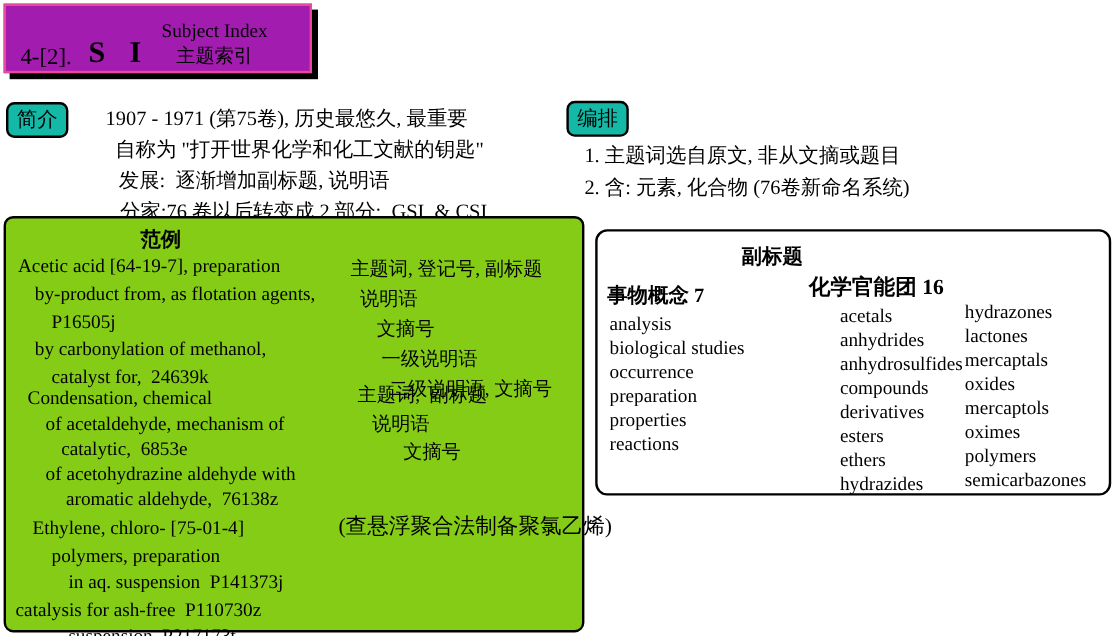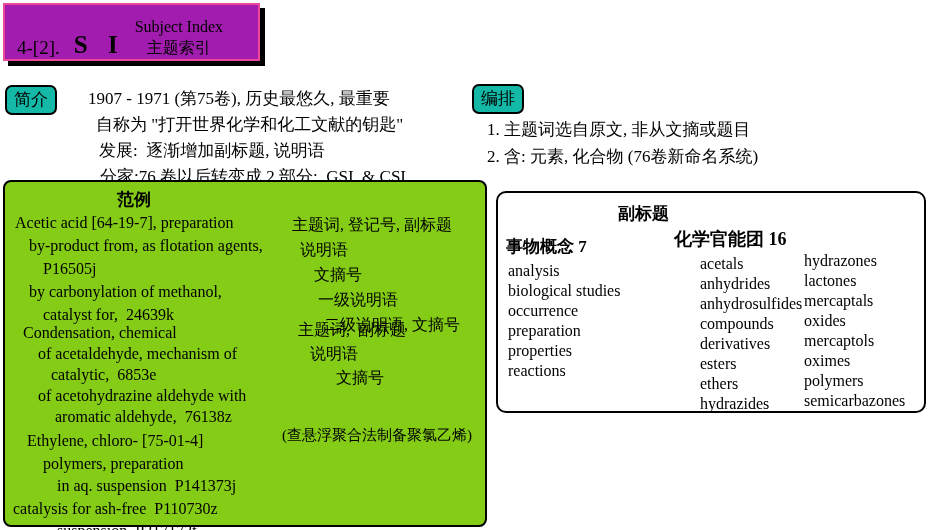--- a/index.html
+++ b/index.html
@@ -45,21 +45,21 @@
     border: 2px solid #000; border-radius: 8px; background: #84cc16;
   }
   .ex-title { left: 112px; top: 6px; font-size: 17px; font-weight: bold; }
   .ex-col { font-size: 16px; }
   .ex-g1 { left: 8px; top: 29px; line-height: 23px; }
   .ex-g2 { left: 8px; top: 140px; line-height: 21px; }
   .ex-g3 { left: 8px; top: 248px; line-height: 22.5px; }
   .ann { font-size: 16px; }
   .ann-1 { left: 287px; top: 30px; line-height: 25px; }
   .ann-2 { left: 287px; top: 136px; line-height: 24px; }
-  .ann-note { left: 277px; top: 244px; font-size: 15px; white-space: nowrap; }
+  .ann-note { left: 277px; top: 244px; font-size: 18px; white-space: nowrap; }
 
   
   .subheading-box {
     left: 496px; top: 191px; width: 430px; height: 222px;
     border: 2px solid #000; border-radius: 10px; background: #fff;
   }
   .sh-title { left: 120px; top: 9px; font-size: 17px; font-weight: bold; }
   .sh-concept-header { left: 8px; top: 42px; font-size: 17px; font-weight: bold; }
   .sh-func-header { left: 176px; top: 34px; font-size: 18px; font-weight: bold; }
   .sh-list { font-size: 16px; line-height: 20px; }

